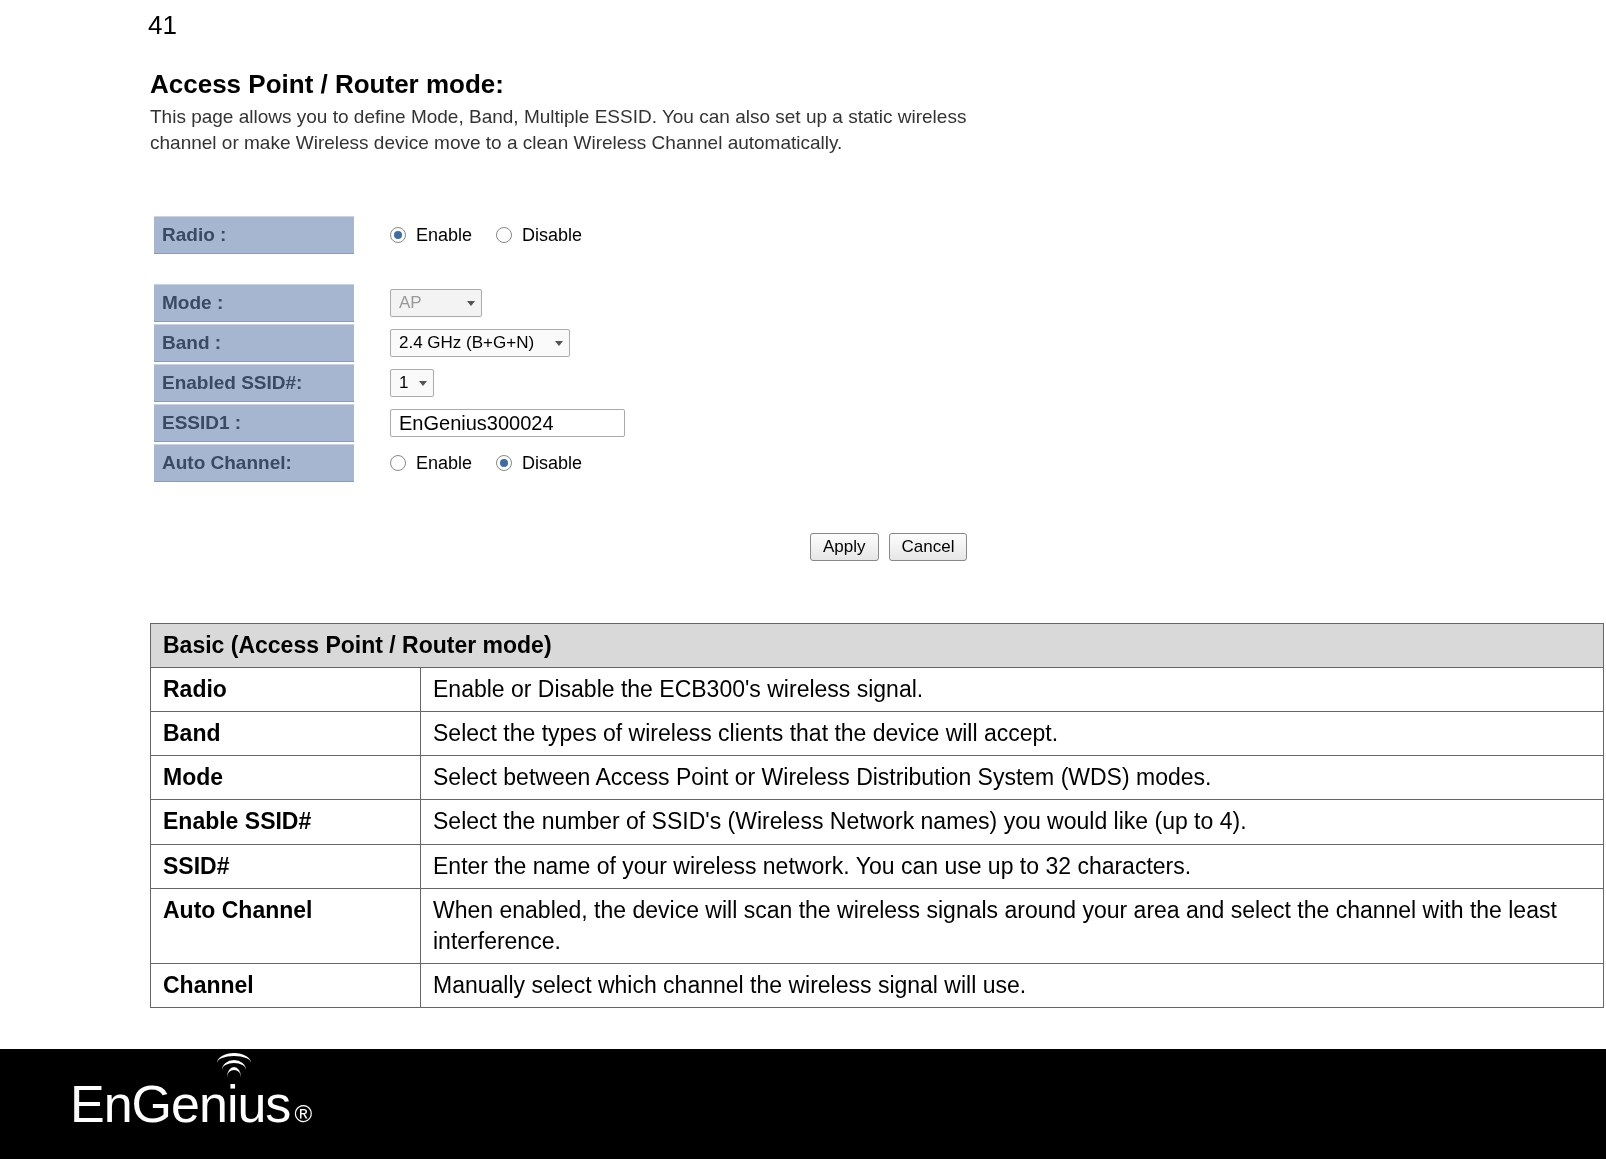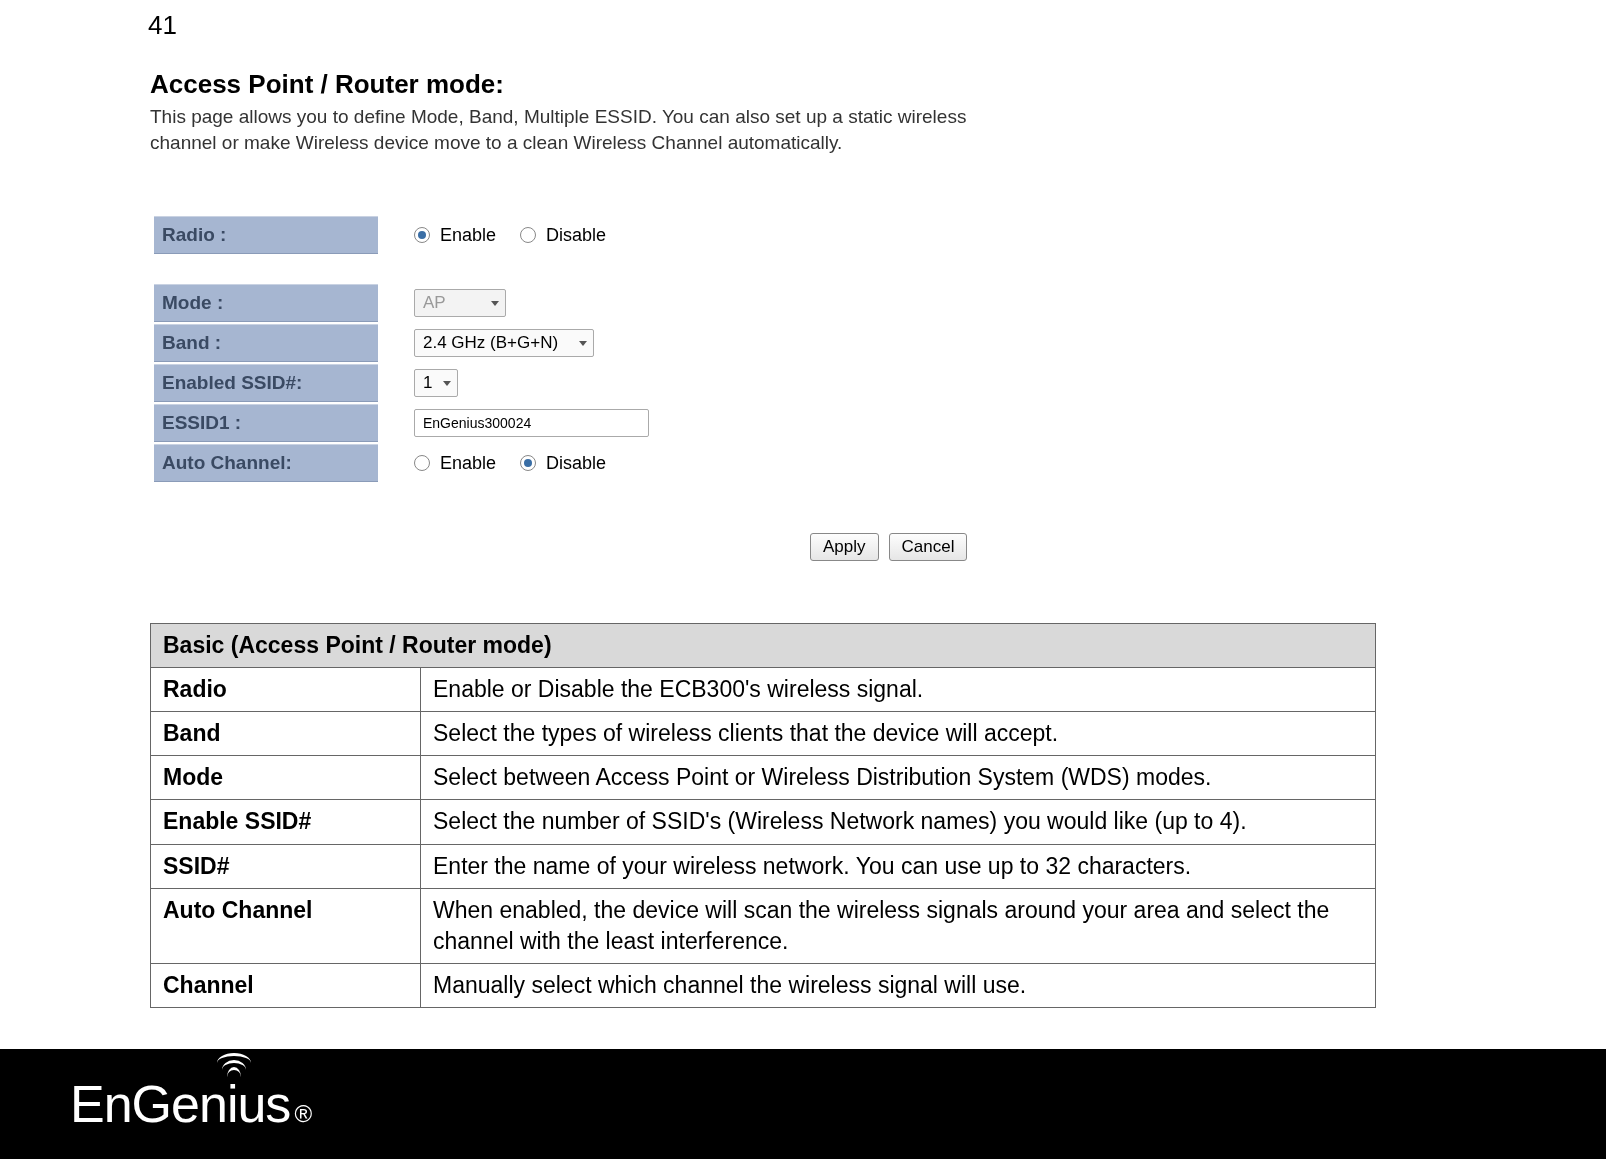--- a/index.html
+++ b/index.html
@@ -6,21 +6,21 @@
   html, body { width: 1606px; height: 1159px; font-family: "Segoe UI", Arial, sans-serif; background: #fff; color: #000; }
   .page { position: relative; width: 1606px; height: 1159px; }
   .content { padding: 10px 0 0 150px; width: 1500px; }
   .page-num { font-size: 26px; font-weight: 400; margin-bottom: 28px; margin-left: -2px; }
   .section-title { font-size: 26px; font-weight: 700; margin-bottom: 4px; }
   .intro { font-family: Arial, sans-serif; font-size: 19px; color: #333; line-height: 1.35; margin-bottom: 60px; max-width: 840px; }
 
   .form-region { margin-left: 4px; margin-bottom: 50px; }
   .form-row { display: flex; align-items: center; height: 40px; }
   .form-label {
-    width: 224px; height: 38px; display: flex; align-items: center;
+    width: 200px; height: 38px; display: flex; align-items: center;
     font-family: Arial, sans-serif; font-size: 19px; font-weight: 700; color: #3a4a63;
   }
   .shaded { background: #a6b6d1; border-top: 1px solid #c9d2e2; border-bottom: 1px solid #8a9bb8; padding-left: 8px; }
   .plain { padding-left: 8px; }
   .form-field { padding-left: 36px; display: flex; align-items: center; gap: 10px; font-family: Arial, sans-serif; font-size: 18px; justify-content: center; }
   .gap { height: 28px; }
 
   .radio-dot { width: 16px; height: 16px; border: 1px solid #888; border-radius: 50%; display: inline-flex; align-items: center; justify-content: center; background: #fff; }
   .radio-dot.checked::after { content: ""; width: 8px; height: 8px; border-radius: 50%; background: #3a6ea5; display: block; }
   .radio-lbl { font-size: 18px; margin-right: 14px; }
@@ -29,30 +29,30 @@
     border: 1px solid #aaa; background: #fafafa; height: 28px; display: inline-flex; align-items: center;
     padding: 0 22px 0 8px; font-size: 17px; position: relative; border-radius: 2px;
   }
   .select-box.disabled { color: #999; background: #f3f3f3; }
   .select-box::after {
     content: ""; position: absolute; right: 6px; top: 50%; margin-top: -2px;
     border-left: 4px solid transparent; border-right: 4px solid transparent; border-top: 5px solid #555;
   }
   .text-input {
     border: 1px solid #aaa; background: #fff; height: 28px; width: 235px;
-    padding: 0 8px; font-size: 14px; display: inline-flex; align-items: center; border-radius: 2px;
+    padding: 0 8px; font-size: 20px; display: inline-flex; align-items: center; border-radius: 2px;
   }
 
   .btn-row { margin-left: 660px; display: flex; gap: 10px; margin-bottom: 62px; }
   .btn {
     border: 1px solid #888; background: linear-gradient(#fdfdfd,#e6e6e6);
     font-family: Arial, sans-serif; font-size: 17px; padding: 3px 12px; border-radius: 3px;
   }
 
-  .desc-table { border-collapse: collapse; width: 1226px; font-size: 23px; }
+  .desc-table { border-collapse: collapse; width: 1454px; font-size: 23px; }
   .desc-table th, .desc-table td { border: 1px solid #666; padding: 6px 12px; text-align: left; vertical-align: top; line-height: 1.35; }
   .desc-table .hdr { background: #d9d9d9; font-weight: 700; }
   .desc-table td.lbl { font-weight: 700; width: 270px; }
 
   .footer { position: absolute; left: 0; bottom: 0; width: 1606px; height: 110px; background: #000; display: flex; align-items: center; padding-left: 70px; }
   .logo { color: #fff; font-weight: 400; font-size: 52px; font-family: Arial, sans-serif; letter-spacing: -1px; display: flex; align-items: baseline; }
   .logo .i-wrap { position: relative; display: inline-block; }
   .logo .arc { position: absolute; left: -10px; top: -21px; width: 34px; height: 10px; border: 3px solid #fff; border-bottom: none; border-left: none; border-right: none; border-radius: 50% 50% 0 0 / 100% 100% 0 0; }
   .logo .arc2 { top: -14px; left: -5px; width: 24px; }
   .logo .arc3 { top: -7px; left: 0px; width: 14px; }

